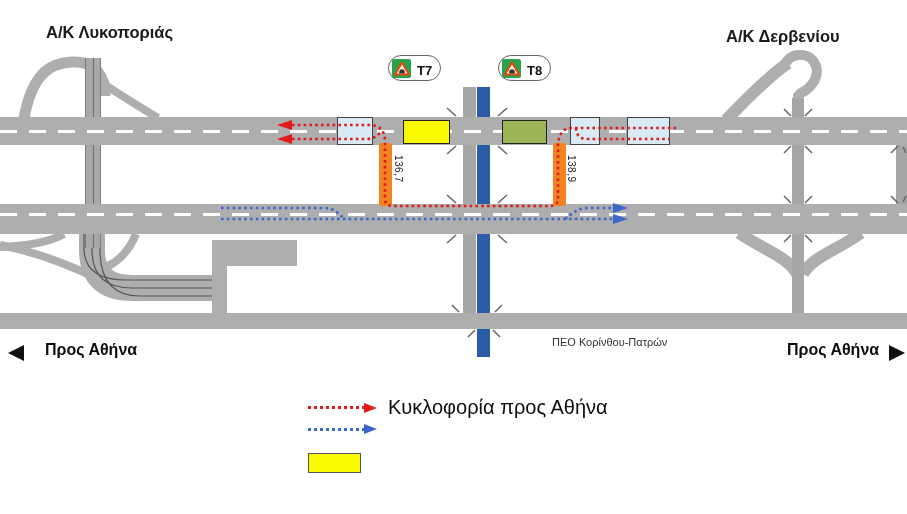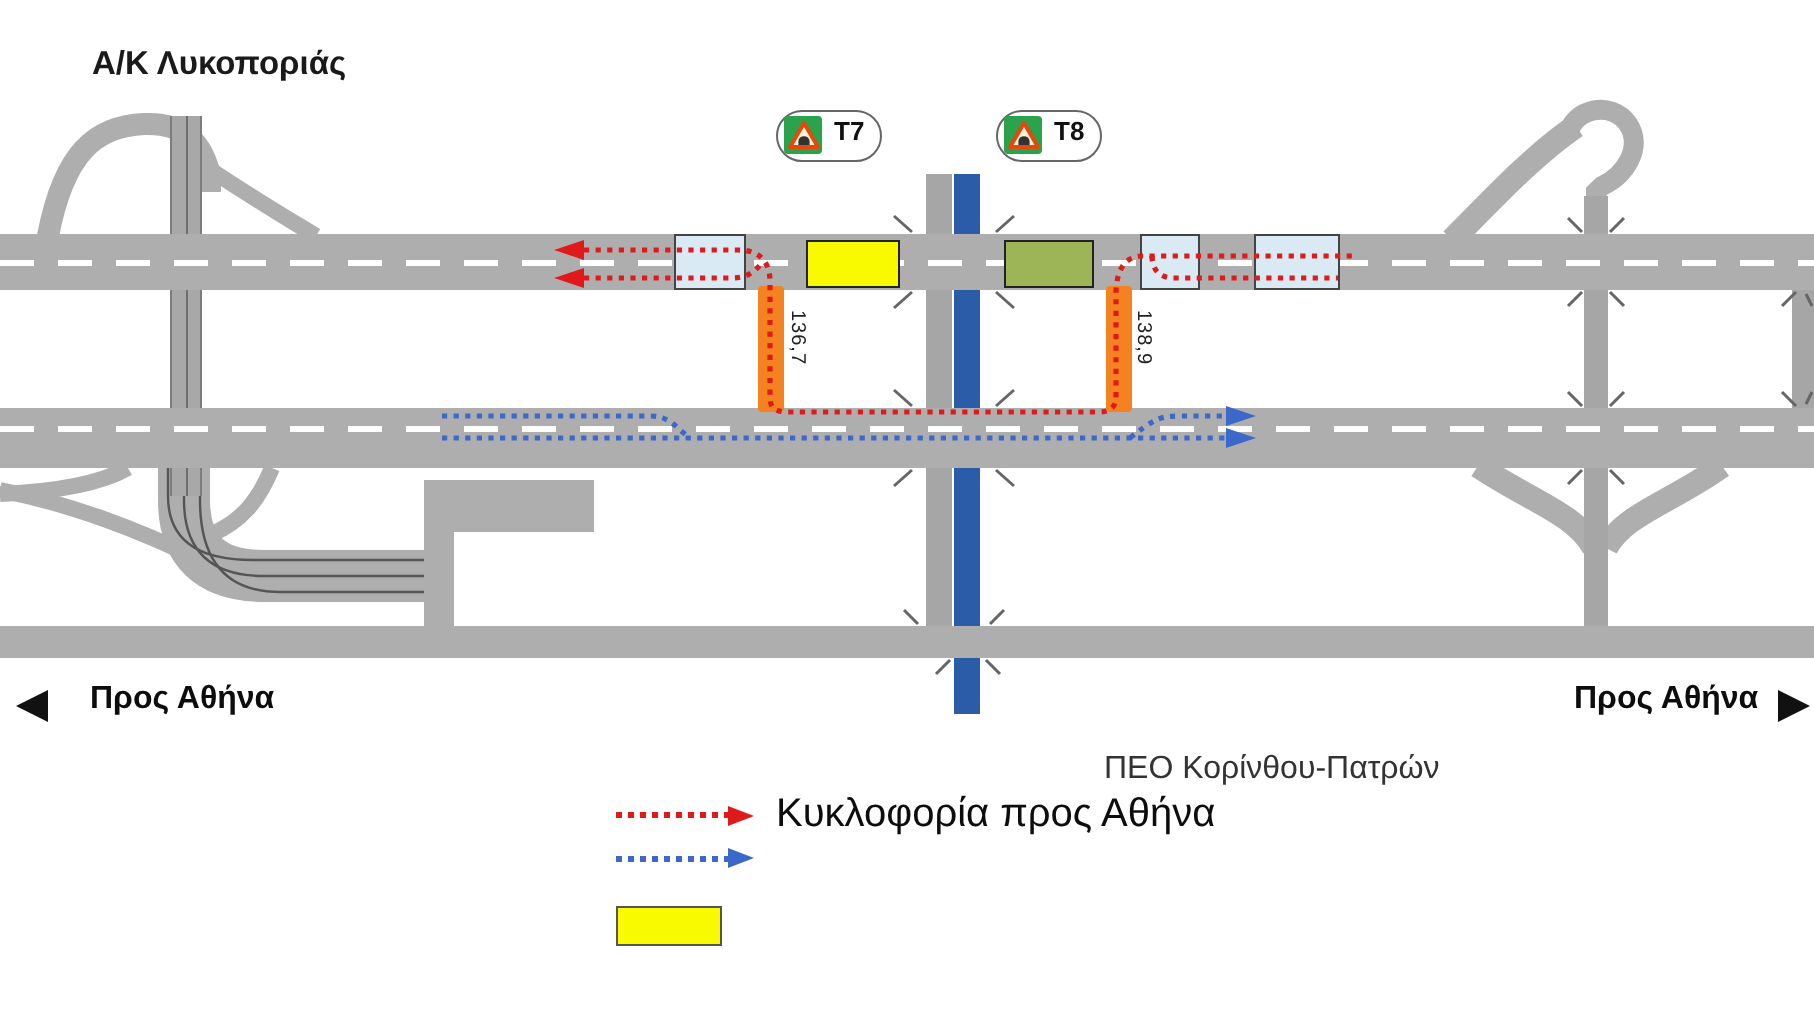--- a/index.html
+++ b/index.html
@@ -11,26 +11,26 @@
     background:repeating-linear-gradient(90deg,#fff 0 17px,rgba(0,0,0,0) 17px 29px);}
   .vbar{position:absolute;}
   .box{position:absolute;border:1px solid #444;box-sizing:border-box;}
   .lightblue{background:#d9eaf5;}
   .yellowbox{background:#f9f900;border-color:#222;}
   .greenbox{background:#9db557;border-color:#222;}
   .orangebar{position:absolute;width:13px;height:63px;background:#f58220;border-radius:2px;}
   .kmlabel{position:absolute;writing-mode:vertical-rl;font-size:10px;color:#222;letter-spacing:.5px;}
   .ictitle{position:absolute;font-size:16.5px;font-weight:bold;color:#1a1a1a;white-space:nowrap;}
   .dirlabel{position:absolute;font-size:16px;font-weight:bold;color:#0d0d0d;white-space:nowrap;}
-  .peolabel{position:absolute;font-size:16px;color:#333;white-space:nowrap;margin-top:40px;}
+  .peolabel{position:absolute;font-size:11px;color:#333;white-space:nowrap;}
   .tri-left{position:absolute;width:0;height:0;border-top:8px solid rgba(0,0,0,0);
     border-bottom:8px solid rgba(0,0,0,0);border-right:16px solid #111;}
   .tri-right{position:absolute;width:0;height:0;border-top:8px solid rgba(0,0,0,0);
     border-bottom:8px solid rgba(0,0,0,0);border-left:16px solid #111;}
-  .badge{position:absolute;display:flex;align-items:flex-start;gap:6px;background:#fff;
+  .badge{position:absolute;display:flex;align-items:flex-end;gap:6px;background:#fff;
     border:1.5px solid #666;border-radius:13px;padding:2px 8px 2px 3px;height:20px;}
   .badge .sq{width:19px;height:19px;background:#2ba24c;border-radius:2px;
     display:flex;align-items:center;justify-content:center;}
   .badge .id{font-size:13px;font-weight:600;color:#111;}
   .legend-row{position:absolute;display:flex;align-items:center;}
   .legend-swatch{width:72px;display:flex;align-items:center;flex:none;}
   .dotline{height:3px;width:56px;}
   .dot-red{background:repeating-linear-gradient(90deg,#e01a1a 0 3px,rgba(0,0,0,0) 3px 6px);}
   .dot-blue{background:repeating-linear-gradient(90deg,#3b68c9 0 3px,rgba(0,0,0,0) 3px 6px);}
   .arr{width:0;height:0;border-top:5px solid rgba(0,0,0,0);border-bottom:5px solid rgba(0,0,0,0);}
@@ -144,20 +144,21 @@
         <path d="M5.2 12.5 V10.4 A2.9 3 0 0 1 10.8 10.4 V12.5 Z" fill="#333"></path>
       </svg>
     </span>
     <span class="id">T8</span>
   </div>
 
   <div class="kmlabel" style="left:393px;top:155px;">136,7</div>
   <div class="kmlabel" style="left:566px;top:155px;">138,9</div>
 
   <div class="ictitle" style="left:46px;top:23px;">Α/Κ Λυκοποριάς</div>
+  <div class="ictitle" style="left:726px;top:27px;">Α/Κ Δερβενίου</div>
   <div class="peolabel" style="left:552px;top:336px;">ΠΕΟ Κορίνθου-Πατρών</div>
 
   <div class="tri-left" style="left:8px;top:345px;"></div>
   <div class="dirlabel" style="left:45px;top:341px;text-align:right;">Προς Αθήνα</div>
   <div class="dirlabel" style="left:787px;top:341px;">Προς Αθήνα</div>
   <div class="tri-right" style="left:889px;top:345px;"></div>
 
   <div class="legend-row" style="left:308px;top:396px;">
     <span class="legend-swatch">
       <span class="dotline dot-red"></span>

